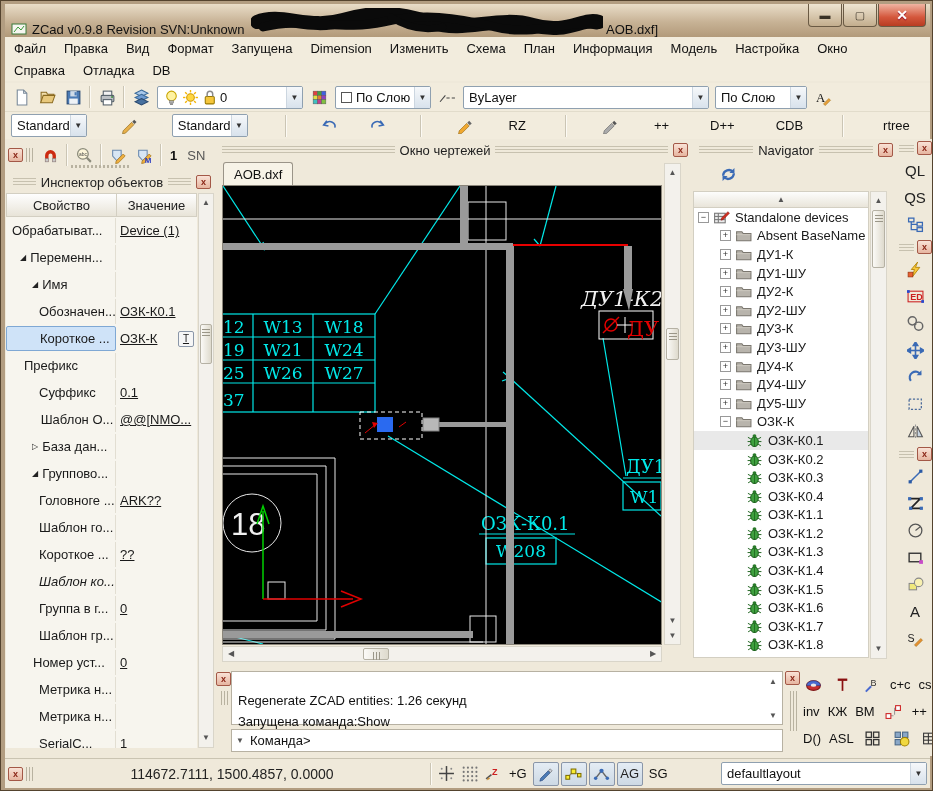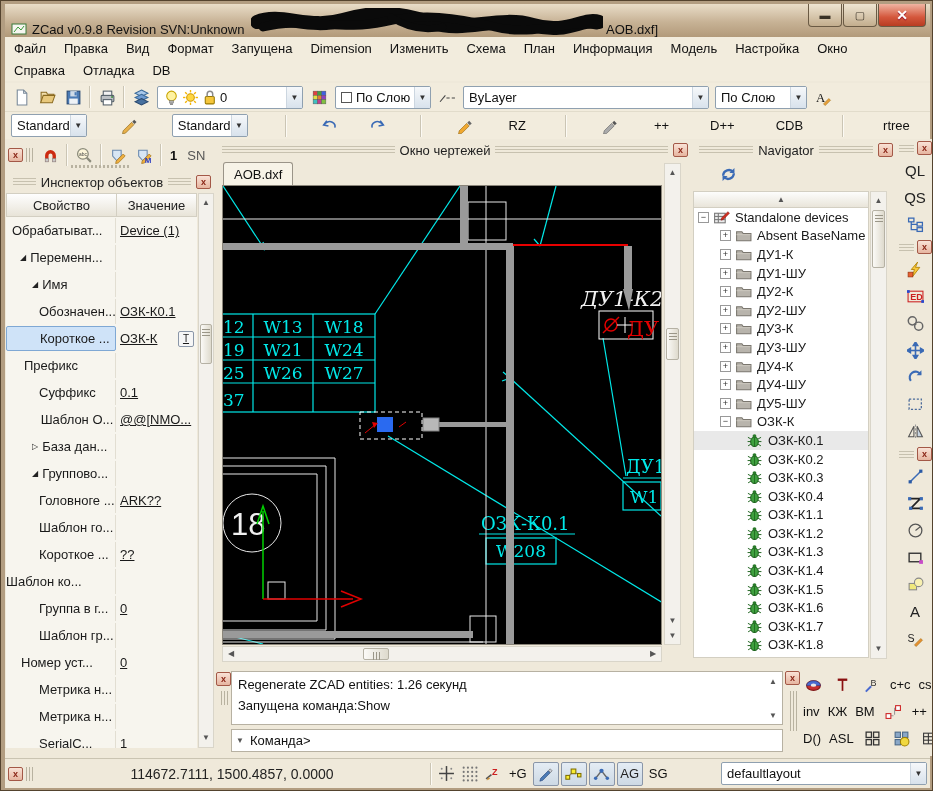--- a/index.html
+++ b/index.html
@@ -90,21 +90,21 @@
   .trow .ic{margin-right:5px;flex:none;}
   
   .rstrip{position:absolute;left:895px;top:138px;width:38px;height:530px;background:#efe9da;}
   .vhdr{display:flex;align-items:center;padding:2px 2px;}
   .vhdr .griph{height:7px;margin:0 3px 0 1px;}
   .vlabel{display:block;text-align:center;font-size:15px;color:#222;padding:5px 0;}
   .vic{display:flex;justify-content:center;padding:5px 0;}
   
   .cmd{position:absolute;left:213px;top:668px;width:569px;height:87px;background:#efe9da;}
   .cmdtext{position:absolute;left:17px;top:2px;width:552px;height:54px;background:#fff;
-    border:1px solid #b7b1a2;font-size:13px;color:#111;padding:2px 6px;line-height:21px;}
+    border:1px solid #b7b1a2;font-size:13px;color:#111;padding:18px 6px;line-height:21px;}
   .cmdprompt{position:absolute;left:17px;top:60px;width:552px;height:23px;background:#fff;
     border:1px solid #b7b1a2;font-size:13px;color:#111;display:flex;align-items:center;padding-left:4px;}
   .cpanel{position:absolute;left:782px;top:668px;width:151px;height:87px;background:#efe9da;}
   .cprow{display:flex;align-items:center;height:27px;padding-left:16px;}
   .cprow .tlabel{margin:0 4px;}
   .cprow .ic{margin:0 3px;}
   
   .status{position:absolute;left:4px;top:757px;width:925px;height:30px;background:#efe9da;
     border-top:1px solid #cac4b2;display:flex;align-items:center;font-size:14px;color:#222;}
   .coords{width:390px;text-align:center;}
@@ -534,21 +534,21 @@
         </div>
         <div class="prow">
           <div class="pl" style="padding-left: 33px;">
             <span>Короткое ...</span>
           </div>
           <div class="pv">
             <span>??</span>
           </div>
         </div>
         <div class="prow">
-          <div class="pl" style="">
+          <div class="pl" style="padding-left: 33px; font-style: italic;">
             <span>Шаблон ко...</span>
           </div>
           <div class="pv">
             <span></span>
           </div>
         </div>
         <div class="prow">
           <div class="pl" style="padding-left: 33px;">
             <span>Группа в г...</span>
           </div>
@@ -558,21 +558,21 @@
         </div>
         <div class="prow">
           <div class="pl" style="padding-left: 33px;">
             <span>Шаблон гр...</span>
           </div>
           <div class="pv">
             <span></span>
           </div>
         </div>
         <div class="prow">
-          <div class="pl" style="padding-left: 15px;">
+          <div class="pl" style="padding-left: 27px;">
             <span>Номер уст...</span>
           </div>
           <div class="pv">
             <span>0</span>
           </div>
         </div>
         <div class="prow">
           <div class="pl" style="padding-left: 33px;">
             <span>Метрика н...</span>
           </div>

